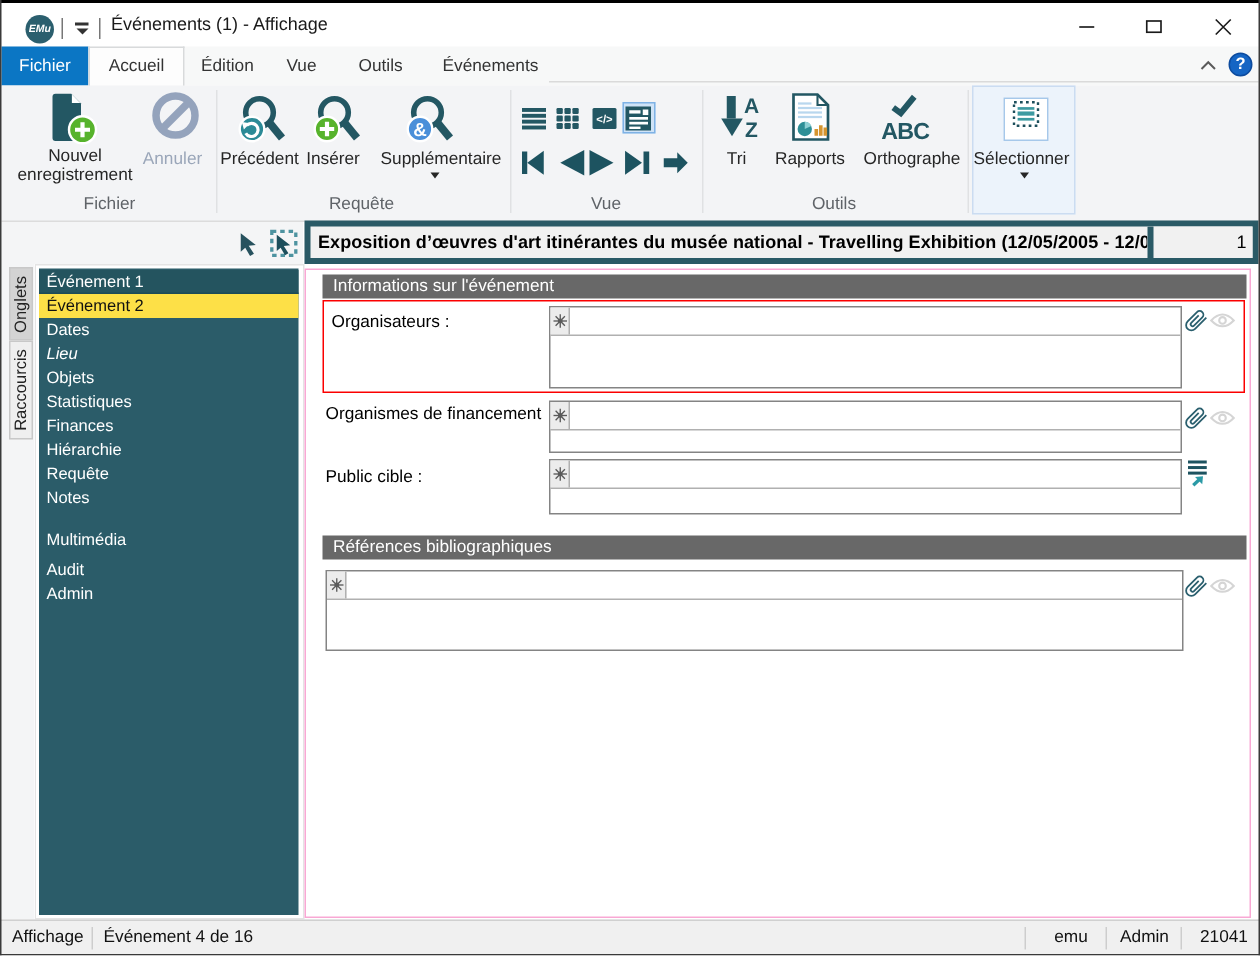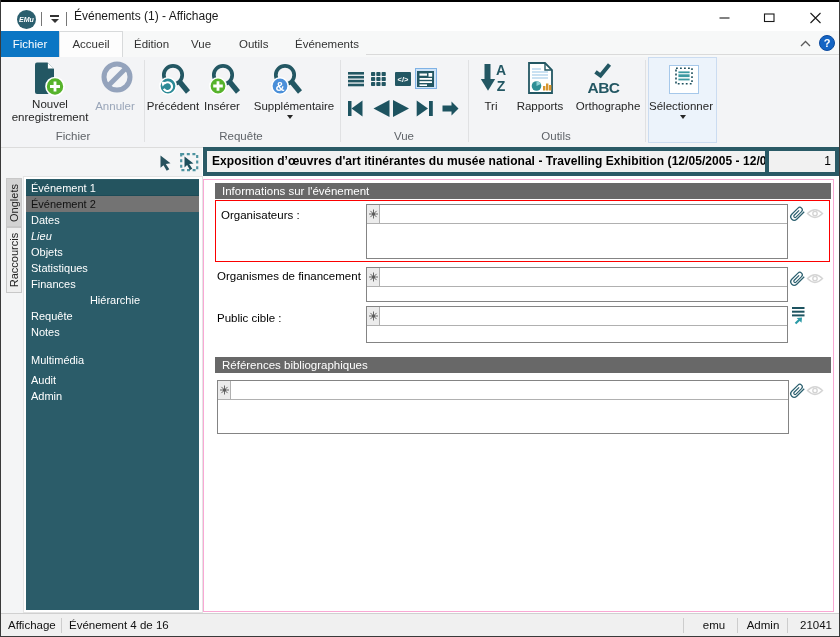--- a/index.html
+++ b/index.html
@@ -240,27 +240,27 @@
   <div class="vtab" style="top:30px; height:49px; background:#d3d3d3;">
       <span>Onglets</span>
     </div>
   <div class="vtab" style="top:79px; height:66px; background:#efefef;">
       <span>Raccourcis</span>
     </div>
 
   <div id="sidebox">
     <div id="sidelist">
       <div class="li" style="top:1px; background:#24545f; border-bottom:1px solid #1d4b57;">Événement 1</div>
-      <div class="li" style="top:17px; background:#737373; color:#111;">Événement 2</div>
+      <div class="li" style="top:17px; background:#fde047; color:#111;">Événement 2</div>
       <div class="li" style="top:33px;">Dates</div>
       <div class="li" style="top:49px;font-style:italic;">Lieu</div>
       <div class="li" style="top:65px;">Objets</div>
       <div class="li" style="top:81px;">Statistiques</div>
       <div class="li" style="top:97px;">Finances</div>
-      <div class="li" style="top:113px;text-align:center;">Hiérarchie</div>
+      <div class="li" style="top:113px;">Hiérarchie</div>
       <div class="li" style="top:129px;">Requête</div>
       <div class="li" style="top:145px;">Notes</div>
       <div class="li" style="top:173px;">Multimédia</div>
       <div class="li" style="top:193px;">Audit</div>
       <div class="li" style="top:209px;">Admin</div>
     </div>
   </div>
 
   <div id="recbar">
     <div id="rectitle">

